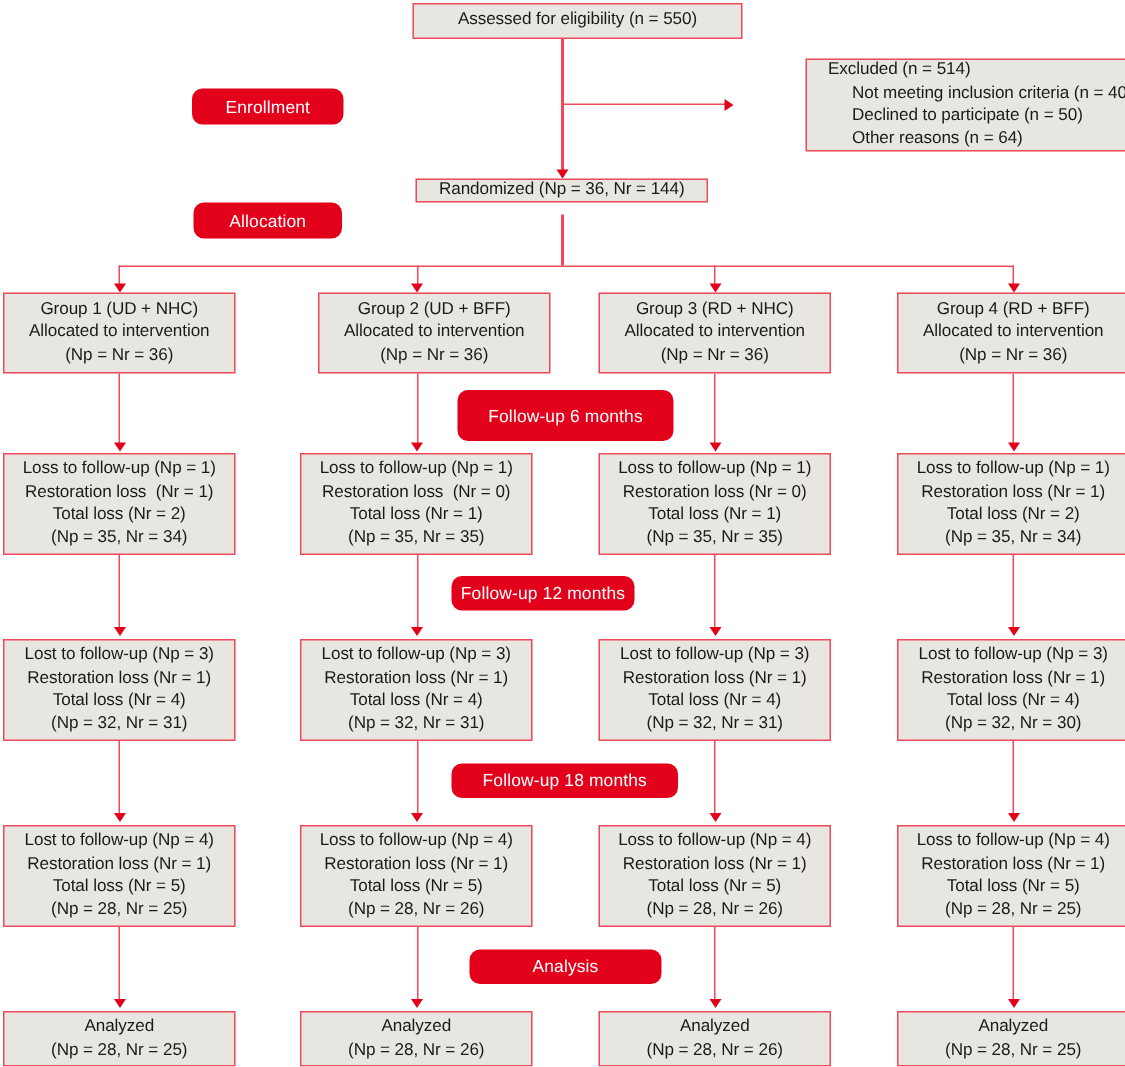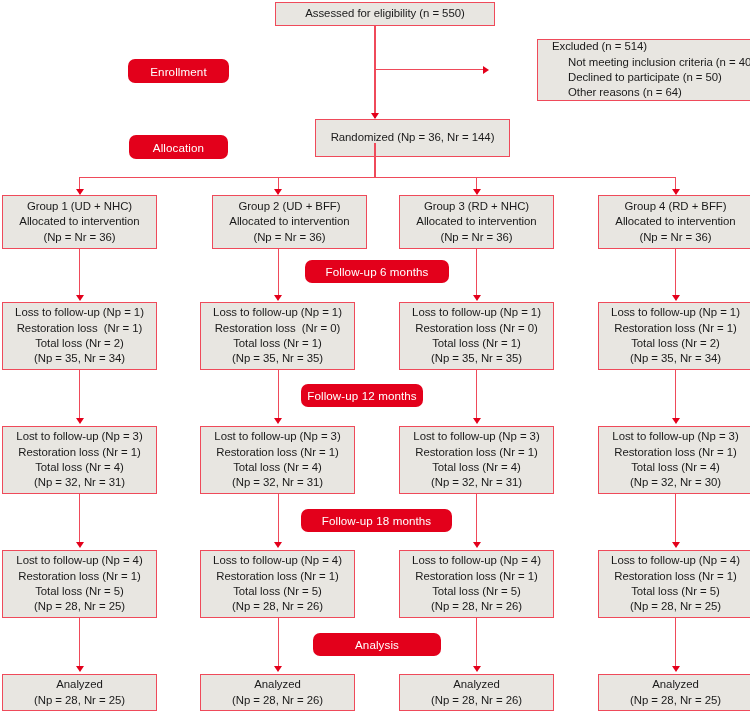--- a/index.html
+++ b/index.html
@@ -83,21 +83,21 @@
     <span class="ln">Excluded (n = 514)</span>
     <span class="ln ind">Not meeting inclusion criteria (n = 400)</span>
     <span class="ln ind">Declined to participate (n = 50)</span>
     <span class="ln ind">Other reasons (n = 64)</span>
   </div>
 
   <div class="pill" style="left:128px;top:59px;width:101px;height:24px;">
     <span>Enrollment</span>
   </div>
 
-  <div class="box" style="left:277px;top:119px;width:195px;height:38px;margin-left:38px;">
+  <div class="box" style="left:277px;top:119px;width:195px;height:16px;">
     <span class="ln">Randomized (Np = 36, Nr = 144)</span>
   </div>
 
   <div class="pill" style="left:129px;top:135px;width:99px;height:24px;">
     <span>Allocation</span>
   </div>
 
   <div class="vline" style="left:374.3px;top:143px;height:34px;"></div>
   <div class="hline" style="left:79px;top:176.5px;width:597px;"></div>
 
@@ -127,21 +127,21 @@
     <span class="ln">Group 3 (RD + NHC)</span>
     <span class="ln">Allocated to intervention</span>
     <span class="ln">(Np = Nr = 36)</span>
   </div>
   <div class="box" style="left:598px;top:195px;width:155px;height:54px;">
     <span class="ln">Group 4 (RD + BFF)</span>
     <span class="ln">Allocated to intervention</span>
     <span class="ln">(Np = Nr = 36)</span>
   </div>
 
-  <div class="pill" style="left:305px;top:260px;width:144px;height:23px;">
+  <div class="pill" style="left:305px;top:260px;width:144px;height:34px;">
     <span>Follow-up 6 months</span>
   </div>
 
   <div class="vline" style="left:79px;top:249px;height:50px;"></div>
   <div class="arrow-d" style="left:75.5px;top:295px;"></div>
   <div class="vline" style="left:277.5px;top:249px;height:50px;"></div>
   <div class="arrow-d" style="left:274px;top:295px;"></div>
   <div class="vline" style="left:476px;top:249px;height:50px;"></div>
   <div class="arrow-d" style="left:472.5px;top:295px;"></div>
   <div class="vline" style="left:675px;top:249px;height:50px;"></div>

